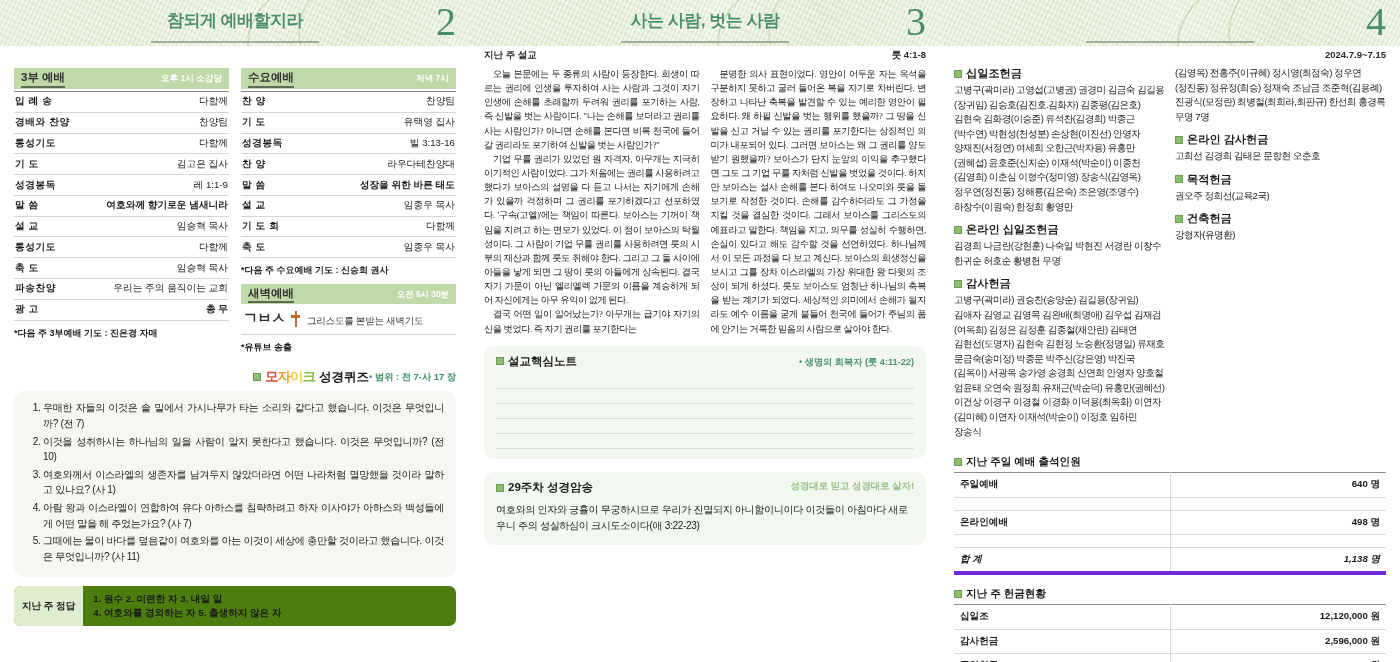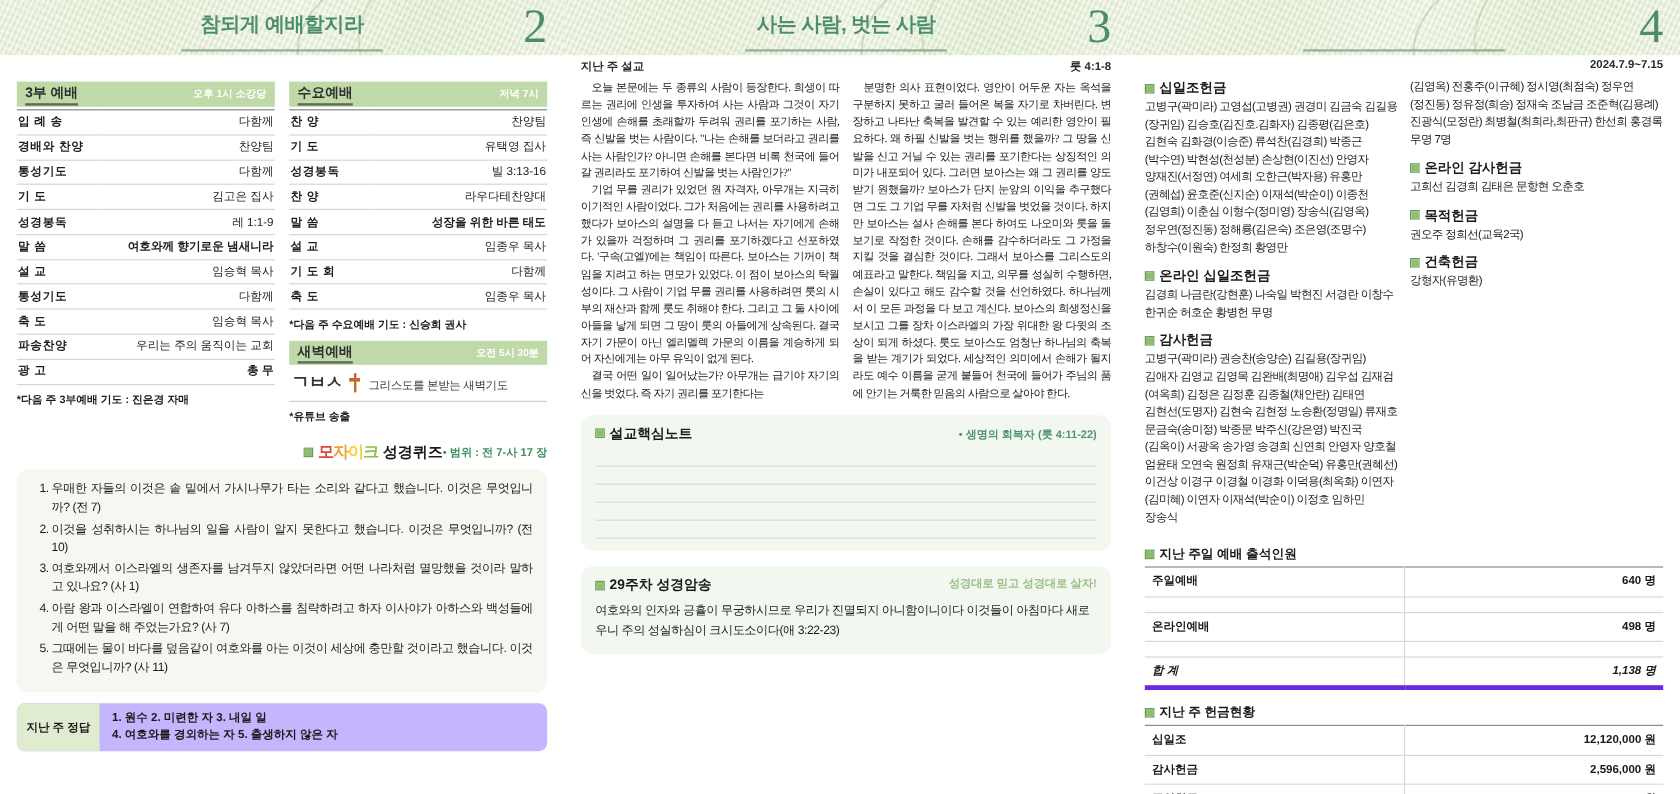--- a/index.html
+++ b/index.html
@@ -107,21 +107,21 @@
   .sq{ width:8px;height:8px;border:1.5px solid #6f9a58;background:#fff; display:inline-block;}
   .sq i{ display:block;width:100%;height:100%;background:#8cbf6d;}
   .mosaic{ font-size:13.5px; font-weight:800; letter-spacing:-1px;}
   .mosaic .c1{color:#e0483c;} .mosaic .c2{color:#f2a03a;} .mosaic .c3{color:#f6cf3f;} .mosaic .c4{color:#8dbf4c;}
   .quiz-range{ font-size:9.3px; font-weight:700; color:#3e8f63;}
   .quiz-box{
     margin-top:5px; background:#f4f8f1; border-radius:10px; padding:9px 12px 10px 12px;
   }
   ol.quiz{ margin:0; padding-left:17px; }
   ol.quiz li{ font-size:10.1px; line-height:1.55; margin-bottom:2px; letter-spacing:-.35px; text-align:justify;}
-  .ans-box{ margin-top:9px; display:flex; background:#c4b5fd; border-radius:7px; overflow:hidden; align-items:center;}
+  .ans-box{ margin-top:9px; display:flex; background:#4d7c0f; border-radius:7px; overflow:hidden; align-items:center;}
   .ans-lbl{ background:#dfeccf; font-size:9.6px; font-weight:700; padding:9px 8px; white-space:nowrap; align-self:stretch; display:flex; align-items:center;}
   .ans-body{ padding:6px 10px; font-size:9.6px; font-weight:700; line-height:1.5;}
 
   
   .sermon{ display:flex; gap:11px; padding-top:5px;}
   .sermon .col{ flex:1 1 0; min-width:0;}
   .sermon p{ margin:0 0 0 0; font-size:9.25px; line-height:1.53; text-align:justify; letter-spacing:-.42px; text-indent:9px;
              font-family:"Liberation Serif","DejaVu Serif", serif; color:#161616;}
   .note-card{
     margin:10px 14px 0 14px; background:#f2f7ef; border-radius:10px; padding:8px 12px 10px 12px;

